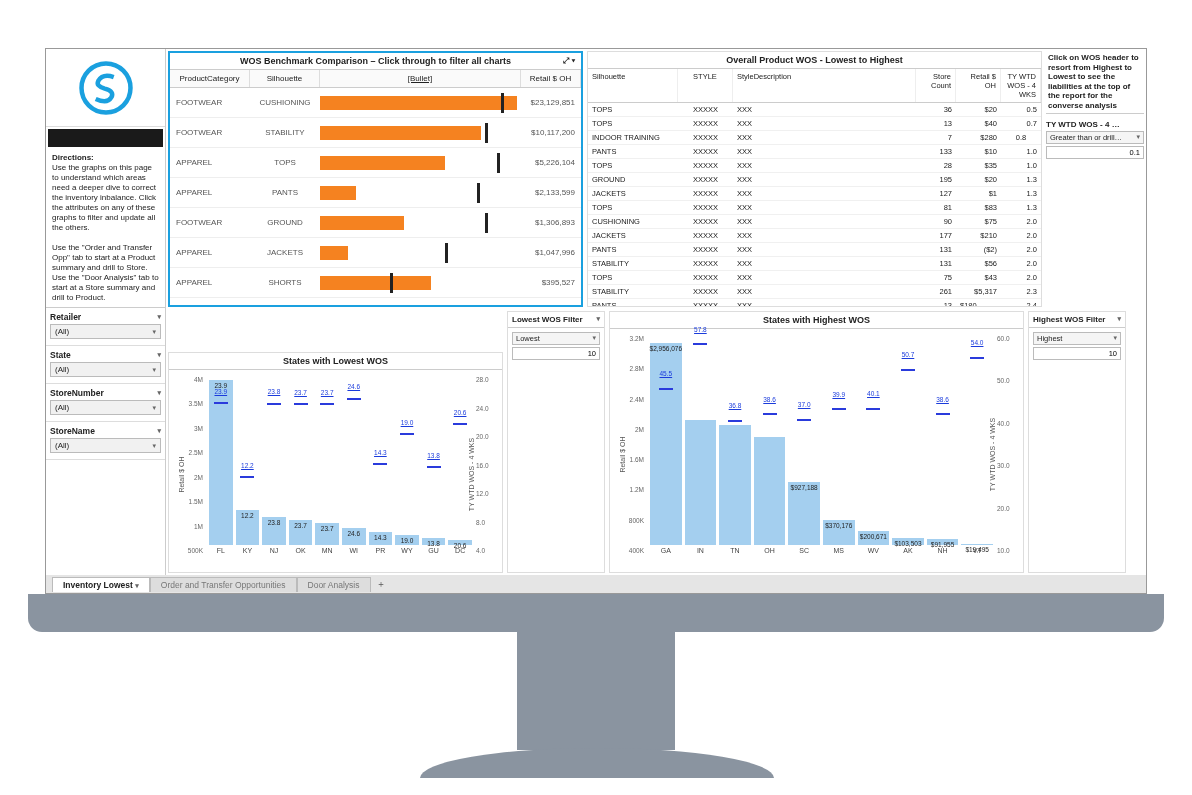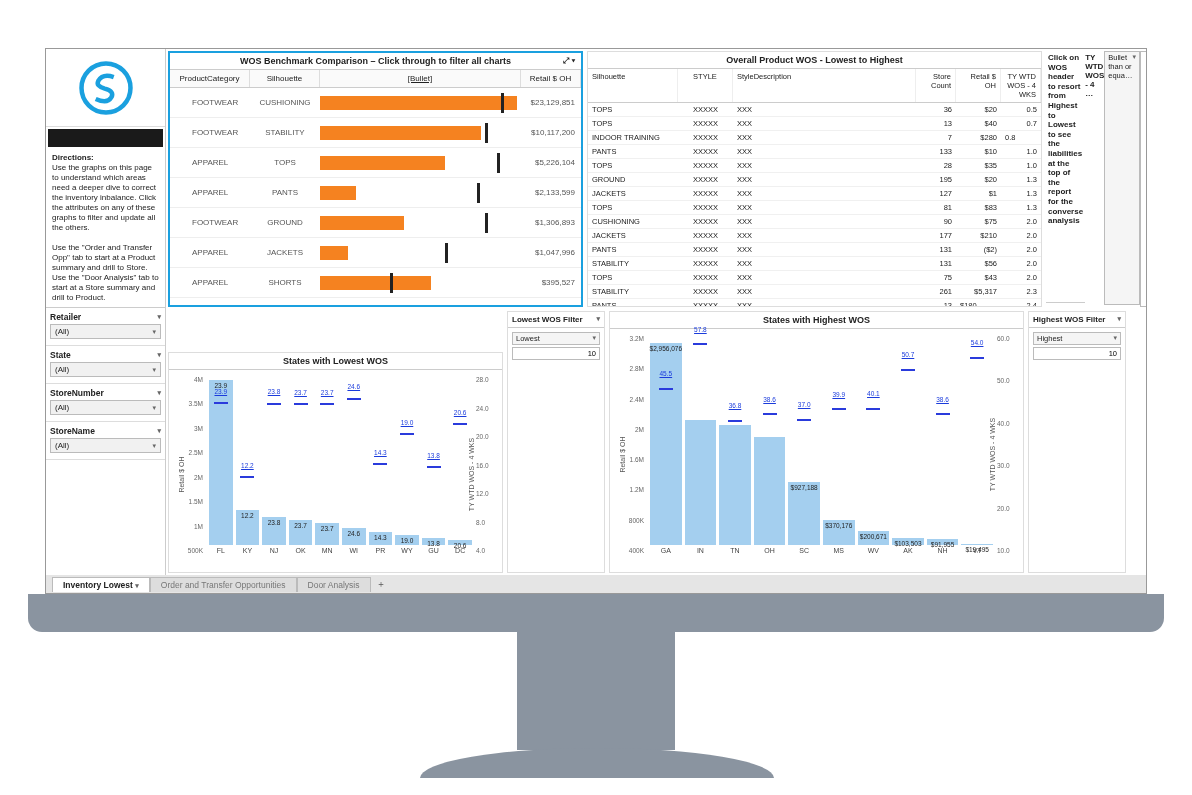--- a/index.html
+++ b/index.html
@@ -24,37 +24,37 @@
   .maincol { flex: 1; display: flex; flex-direction: column; }
   .toprow { display: flex; height: 260px; }
   .benchmark-panel { width: 415px; border: 2px solid #1aa0df; margin: 2px; display: flex; flex-direction: column; }
   .panel-title { text-align: center; font-weight: bold; font-size: 9px; padding: 3px 0; border-bottom: 1px solid #ccc; position: relative; }
   .panel-title .maxicon { position: absolute; right: 6px; top: 3px; font-size: 8px; cursor: pointer; }
   .bench-header { display: flex; border-bottom: 1px solid #ccc; background: #fafafa; font-size: 8px; }
   .bench-header > div { padding: 4px 6px; border-right: 1px solid #ddd; text-align: center; }
   .bh-cat { width: 80px; } .bh-sil { width: 70px; } .bh-bul { flex: 1; text-decoration: underline; } .bh-oh { width: 60px; border-right: none; }
   .bench-rows { flex: 1; overflow: hidden; }
   .bench-row { display: flex; align-items: center; height: 30px; border-bottom: 1px solid #eee; font-size: 8px; }
-  .bench-row .c-cat { width: 80px; padding-left: 22px; color: #555; }
+  .bench-row .c-cat { width: 80px; padding-left: 6px; color: #555; }
   .bench-row .c-sil { width: 70px; text-align: center; color: #555; }
   .bench-row .c-bar { flex: 1; position: relative; height: 18px; }
   .bench-row .c-oh { width: 60px; text-align: right; padding-right: 6px; color: #555; }
   .bullet-bar { position: absolute; top: 2px; height: 14px; background: #f58220; left: 0; }
   .bullet-mark { position: absolute; top: -1px; width: 3px; height: 20px; background: #222; }
 
   .wos-table-panel { flex: 1; margin: 2px; border: 1px solid #ddd; display: flex; flex-direction: column; }
   .wos-title { text-align: center; font-weight: bold; font-size: 9px; padding: 3px; border-bottom: 1px solid #ccc; }
   .wos-head { display: flex; font-size: 7.5px; border-bottom: 1px solid #ccc; }
   .wos-head > div { padding: 3px 4px; border-right: 1px solid #eee; }
   .wc-sil { width: 90px; } .wc-style { width: 55px; text-align: center; } .wc-desc { flex: 1; } .wc-store { width: 40px; text-align: right; } .wc-oh { width: 45px; text-align: right; } .wc-wos { width: 40px; text-align: right; border-right: none; }
   .wos-rows { flex: 1; overflow: hidden; }
   .wos-row { display: flex; font-size: 7.5px; border-bottom: 1px solid #f0f0f0; height: 14px; align-items: center; }
   .wos-row > div { padding: 0 4px; }
 
-  .rightcol-top { width: 98px; margin: 2px; display: flex; flex-direction: row; }
+  .rightcol-top { width: 98px; margin: 2px; display: flex; flex-direction: column; }
   .right-note { font-size: 8px; font-weight: bold; line-height: 1.2; padding: 2px; border-bottom: 1px solid #ccc; margin-bottom: 4px; }
   .right-filter-title { font-size: 8px; font-weight: bold; padding: 2px 0; }
   .mini-select { width: 100%; background: #f5f5f5; border: 1px solid #bbb; font-size: 7.5px; padding: 1px 3px; display: flex; justify-content: space-between; cursor: pointer; margin-bottom: 2px; }
   .mini-input { width: 100%; border: 1px solid #bbb; font-size: 7.5px; padding: 1px 3px; text-align: right; }
 
   .botrow { display: flex; flex: 1; }
   .chart-panel { display: flex; flex-direction: column; border: 1px solid #ddd; margin: 2px; }
   .cp-low { width: 335px; margin-top: 43px; } .cp-high { width: 415px; }
   .chart-title { text-align: center; font-size: 9px; font-weight: bold; padding: 3px; border-bottom: 1px solid #ccc; }
   .chart-body { flex: 1; position: relative; padding: 6px 30px 18px 40px; }
@@ -254,21 +254,21 @@
     <div class="wc-store" style="text-align:right">13</div>
     <div class="wc-oh" style="text-align:right">$40</div>
     <div class="wc-wos" style="text-align:right">0.7</div>
                   </div>
                   <div class="wos-row">
     <div class="wc-sil">INDOOR TRAINING</div>
     <div class="wc-style">XXXXX</div>
     <div class="wc-desc">XXX</div>
     <div class="wc-store" style="text-align:right">7</div>
     <div class="wc-oh" style="text-align:right">$280</div>
-    <div class="wc-wos" style="text-align:left">0.8</div>
+    <div class="wc-wos" style="text-align:center">0.8</div>
                   </div>
                   <div class="wos-row">
     <div class="wc-sil">PANTS</div>
     <div class="wc-style">XXXXX</div>
     <div class="wc-desc">XXX</div>
     <div class="wc-store" style="text-align:right">133</div>
     <div class="wc-oh" style="text-align:right">$10</div>
     <div class="wc-wos" style="text-align:right">1.0</div>
                   </div>
                   <div class="wos-row">
@@ -359,21 +359,21 @@
     <div class="wc-oh" style="text-align:left">$180</div>
     <div class="wc-wos" style="">2.4</div>
                   </div>
                 </div>
             </div>
 
             <div class="rightcol-top">
               <div class="right-note">Click on WOS header to resort from Highest to Lowest to see the liabilities at the top of the report for the converse analysis</div>
               <div class="right-filter-title">TY WTD WOS - 4 …</div>
               <div class="mini-select">
-                  <span>Bullet than or equa…</span>
+                  <span>Greater than or drill…</span>
                   <span class="chev">▾</span>
                 </div>
               <input class="mini-input" value="0.1" style="">
             </div>
           </div>
 
           <div class="botrow">
 
             <div class="chart-panel cp-low">
               <div class="chart-title">States with Lowest WOS</div>

